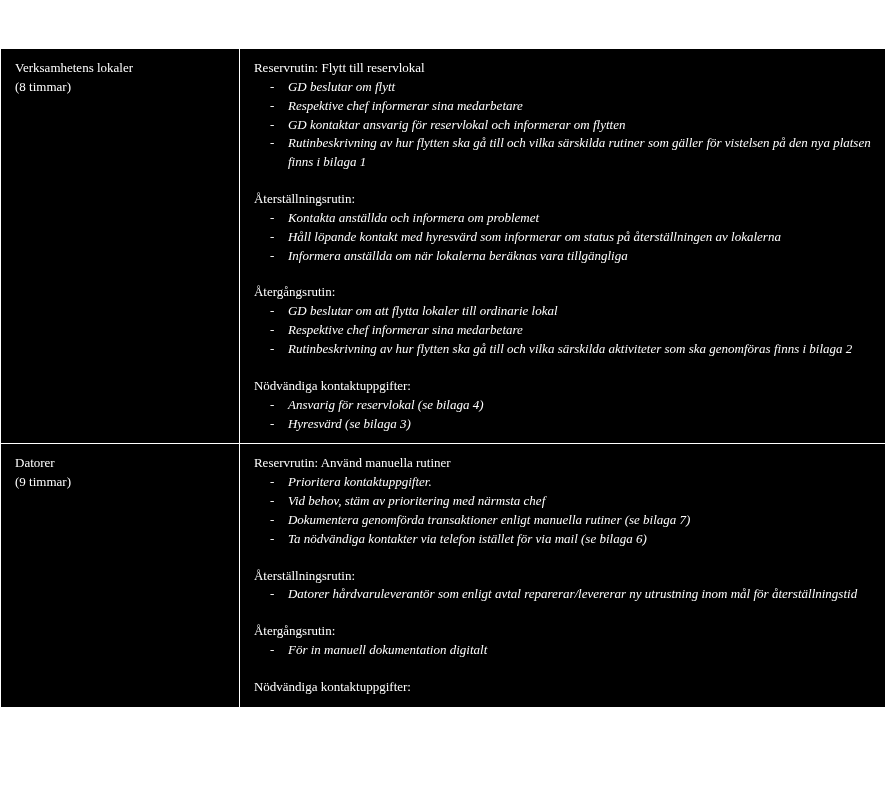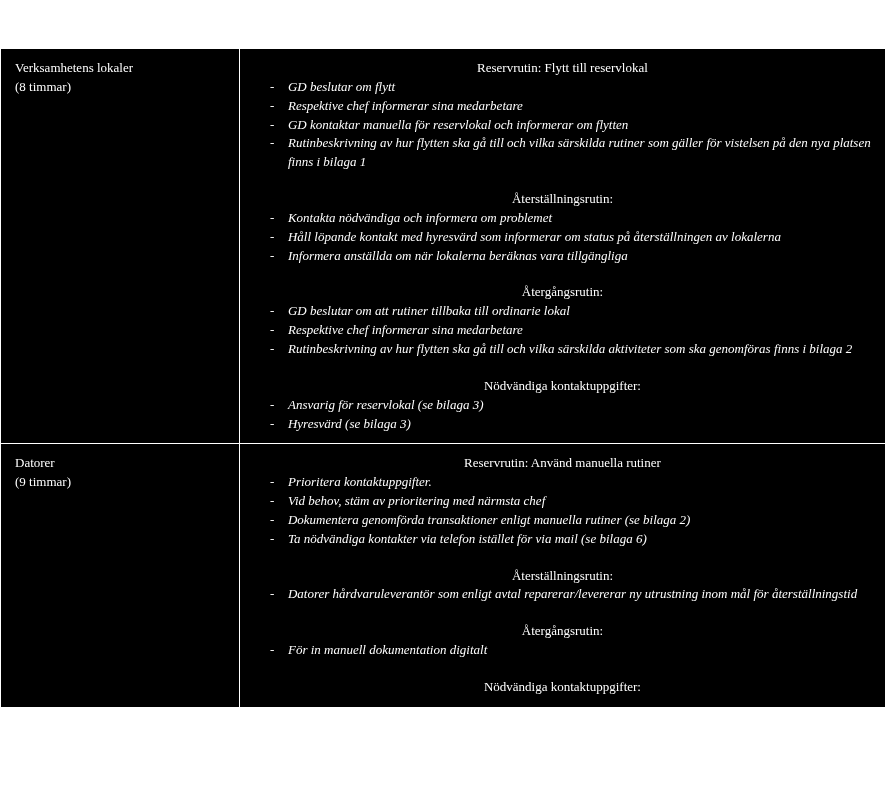--- a/index.html
+++ b/index.html
@@ -37,21 +37,20 @@
       width: 73%;
     }
     .label-title {
       display: inline;
     }
     .label-time {
       display: block;
     }
     .section-heading {
       display: block;
-      text-align: center;
     }
     .section-block {
       margin-bottom: 18px;
     }
     .section-block:last-child {
       margin-bottom: 0;
     }
     ul.dash-list {
       list-style: none;
       padding-left: 0;
@@ -80,58 +79,58 @@
   </colgroup>
   <tbody>
       <tr>
         <td><span class="label-title">Verksamhetens lokaler</span><span class="label-time">(8 timmar)</span></td>
         <td>
           <div class="section-block">
             <span class="section-heading">Reservrutin: Flytt till reservlokal</span>
             <ul class="dash-list">
               <li>GD beslutar om flytt</li>
               <li>Respektive chef informerar sina medarbetare</li>
-              <li>GD kontaktar manuella för reservlokal och informerar om flytten</li>
+              <li>GD kontaktar ansvarig för reservlokal och informerar om flytten</li>
               <li>Rutinbeskrivning av hur flytten ska gå till och vilka särskilda rutiner som gäller för vistelsen på den nya platsen finns i bilaga 1</li>
             </ul>
           </div>
           <div class="section-block">
             <span class="section-heading">Återställningsrutin:</span>
             <ul class="dash-list">
-              <li>Kontakta nödvändiga och informera om problemet</li>
+              <li>Kontakta anställda och informera om problemet</li>
               <li>Håll löpande kontakt med hyresvärd som informerar om status på återställningen av lokalerna</li>
               <li>Informera anställda om när lokalerna beräknas vara tillgängliga</li>
             </ul>
           </div>
           <div class="section-block">
             <span class="section-heading">Återgångsrutin:</span>
             <ul class="dash-list">
-              <li>GD beslutar om att rutiner tillbaka till ordinarie lokal</li>
+              <li>GD beslutar om att flytta lokaler till ordinarie lokal</li>
               <li>Respektive chef informerar sina medarbetare</li>
               <li>Rutinbeskrivning av hur flytten ska gå till och vilka särskilda aktiviteter som ska genomföras finns i bilaga 2</li>
             </ul>
           </div>
           <div class="section-block">
             <span class="section-heading">Nödvändiga kontaktuppgifter:</span>
             <ul class="dash-list">
-              <li>Ansvarig för reservlokal (se bilaga 3)</li>
+              <li>Ansvarig för reservlokal (se bilaga 4)</li>
               <li>Hyresvärd (se bilaga 3)</li>
             </ul>
           </div>
         </td>
       </tr>
       <tr>
         <td><span class="label-title">Datorer</span><span class="label-time">(9 timmar)</span></td>
         <td>
           <div class="section-block">
             <span class="section-heading">Reservrutin: Använd manuella rutiner</span>
             <ul class="dash-list">
               <li>Prioritera kontaktuppgifter.</li>
               <li>Vid behov, stäm av prioritering med närmsta chef</li>
-              <li>Dokumentera genomförda transaktioner enligt manuella rutiner (se bilaga 2)</li>
+              <li>Dokumentera genomförda transaktioner enligt manuella rutiner (se bilaga 7)</li>
               <li>Ta nödvändiga kontakter via telefon istället för via mail (se bilaga 6)</li>
             </ul>
           </div>
           <div class="section-block">
             <span class="section-heading">Återställningsrutin:</span>
             <ul class="dash-list">
               <li>Datorer hårdvaruleverantör som enligt avtal reparerar/levererar ny utrustning inom mål för återställningstid</li>
             </ul>
           </div>
           <div class="section-block">

